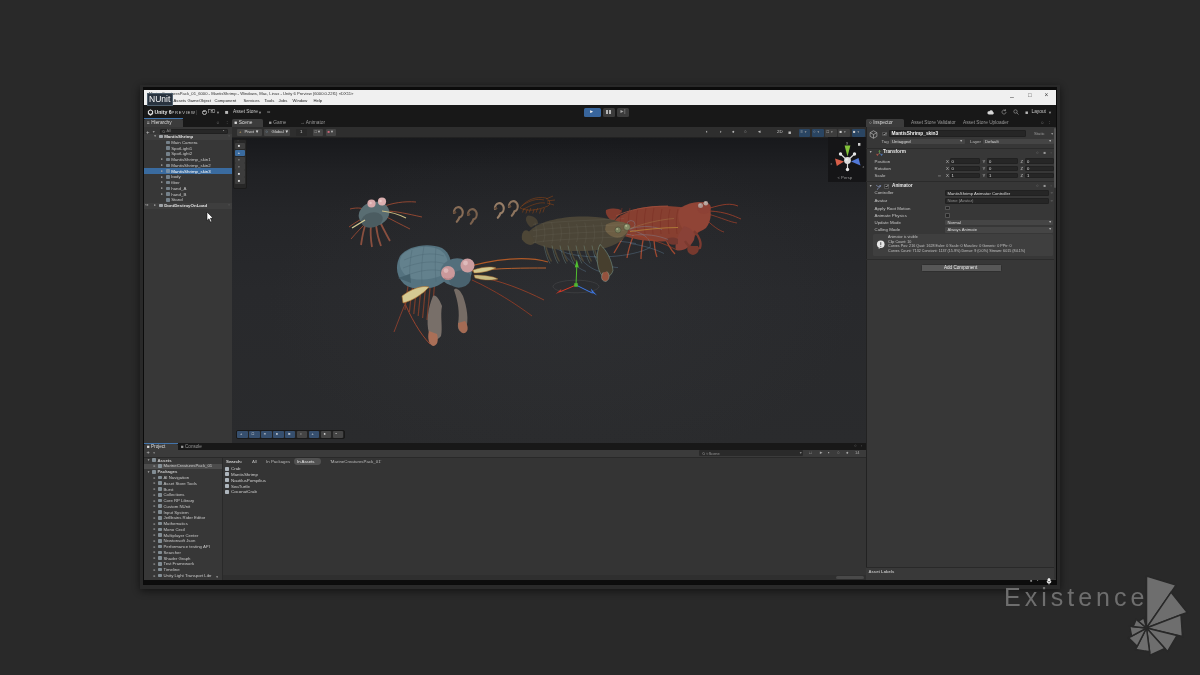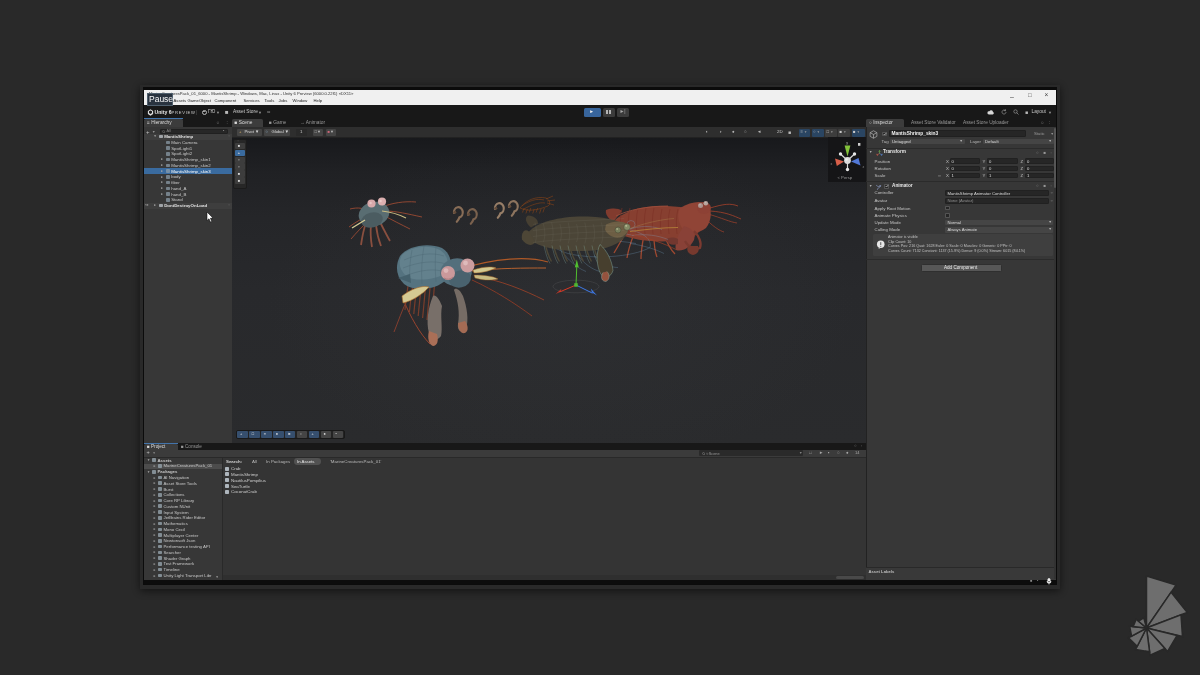--- a/index.html
+++ b/index.html
@@ -615,21 +615,22 @@
     <div class="t" style="left:868.5px;top:570px;font-size:4.2px;color:#bdbdbd;font-weight:bold;">Asset Labels</div>
     <div class="" style="left:1053.5px;top:128px;width:2px;height:451px;background:#333;"></div>
     <div class="" style="left:1053.5px;top:128px;width:2px;height:60px;background:#565656;border-radius:1px;"></div>
     <div class="" style="left:144px;top:579.5px;width:912px;height:4.7px;background:#0d0d0d;"></div>
     <div class="t" style="left:1030px;top:580px;font-size:3.8px;color:#888;">■</div>
     <div class="t" style="left:1037px;top:580px;font-size:3.8px;color:#999;">▪</div>
     <svg style="position:absolute;left:1045.5px;top:577.5px" width="6" height="7" viewBox="0 0 12 14">
       <path d="M6 1 a2.3 2.3 0 0 1 2.3 2.3 v3.4 a2.3 2.3 0 0 1 -4.6 0 V3.3 A2.3 2.3 0 0 1 6 1 Z M2 6.5 a4 4 0 0 0 8 0 M6 10.5 v2.5" stroke="#f0f0f0" stroke-width="1.4" fill="#f0f0f0"></path>
     </svg>
     <div class="" style="left:146.5px;top:92.8px;width:26px;height:13px;background:#2a3440;border:0.5px solid #50606e;"></div>
-    <div class="t" style="left:149px;top:95.3px;font-size:8.5px;color:#fafafa;">Pause</div>
+    <div class="t" style="left:149px;top:95.3px;font-size:8.5px;color:#fafafa;">NUnit</div>
+    <div class="t" style="left:1004px;top:584.5px;font-size:25px;color:#6f6f6f;letter-spacing:4px;">Existence</div>
     <svg style="position:absolute;left:1090px;top:570px" width="110" height="105" viewBox="1090 570 110 105">
       <path d="M1146.5 628.0 L1146.5 576.0 L1176.0 585.1 Z" fill="#6f6f6f" stroke="#292929" stroke-width="1.5"></path>
       <path d="M1146.5 628.0 L1171.1 592.2 L1187.1 612.4 Z" fill="#6f6f6f" stroke="#292929" stroke-width="1.5"></path>
       <path d="M1146.5 628.0 L1181.0 614.7 L1182.5 636.6 Z" fill="#6f6f6f" stroke="#292929" stroke-width="1.5"></path>
       <path d="M1146.5 628.0 L1177.1 635.4 L1167.6 651.4 Z" fill="#6f6f6f" stroke="#292929" stroke-width="1.5"></path>
       <path d="M1146.5 628.0 L1164.9 648.4 L1150.1 655.3 Z" fill="#6f6f6f" stroke="#292929" stroke-width="1.5"></path>
       <path d="M1146.5 628.0 L1149.6 651.8 L1135.6 649.4 Z" fill="#6f6f6f" stroke="#292929" stroke-width="1.5"></path>
       <path d="M1146.5 628.0 L1137.2 646.3 L1128.5 637.8 Z" fill="#6f6f6f" stroke="#292929" stroke-width="1.5"></path>
       <path d="M1146.5 628.0 L1131.6 636.1 L1129.6 626.2 Z" fill="#6f6f6f" stroke="#292929" stroke-width="1.5"></path>
       <path d="M1146.5 628.0 L1133.1 626.6 L1136.2 619.2 Z" fill="#6f6f6f" stroke="#292929" stroke-width="1.5"></path>

